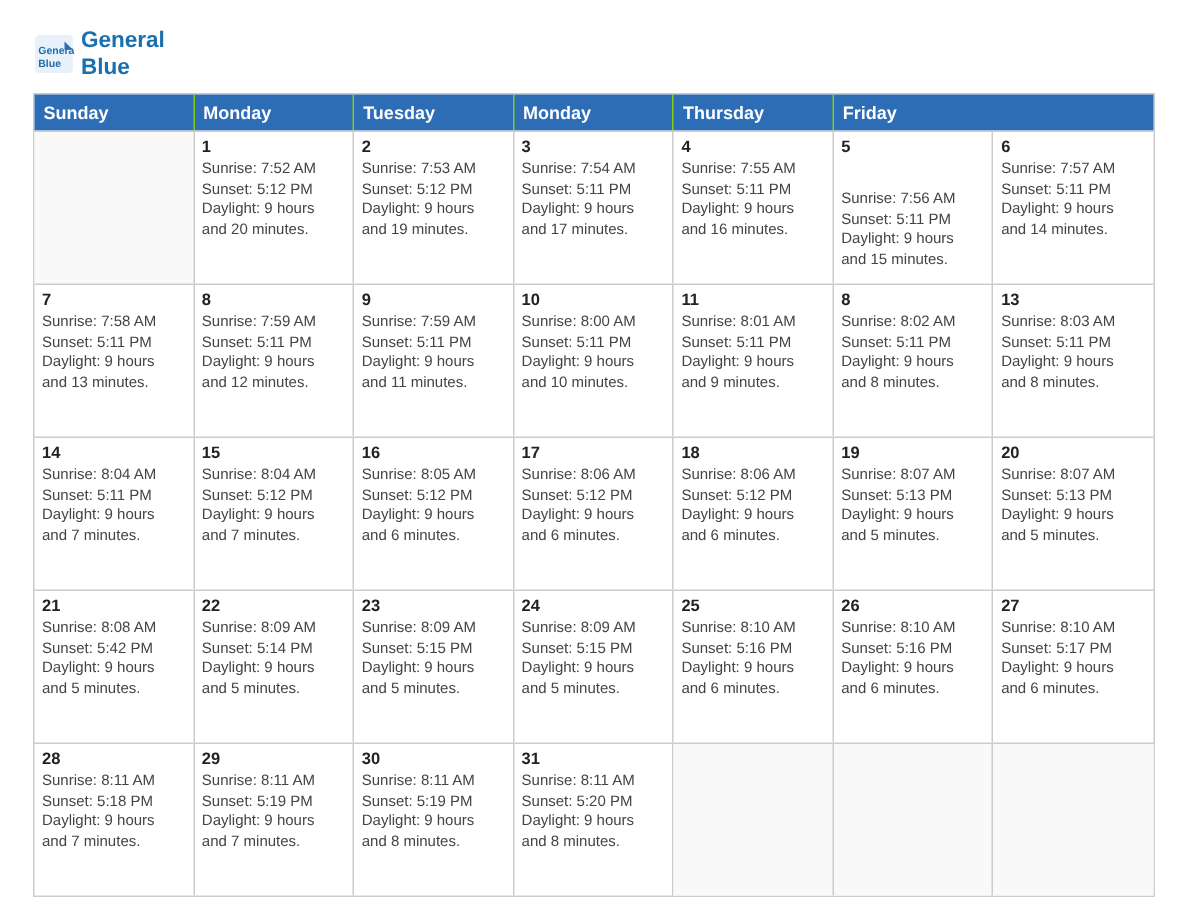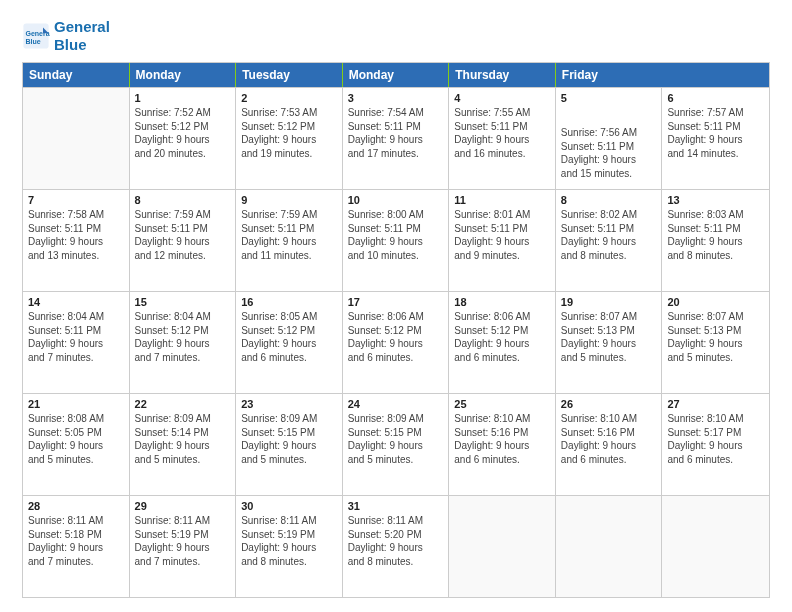--- a/index.html
+++ b/index.html
@@ -283,21 +283,21 @@
             <div class="day-info" style="white-space: pre-line;">Sunrise: 8:07 AM
 Sunset: 5:13 PM
 Daylight: 9 hours
 and 5 minutes.</div>
           </div>
         </div>
         <div class="cal-row">
           <div class="cal-cell">
             <div class="day-num">21</div>
             <div class="day-info" style="white-space: pre-line;">Sunrise: 8:08 AM
-Sunset: 5:05 PM
+Sunset: 5:42 PM
 Daylight: 9 hours
 and 5 minutes.</div>
           </div>
           <div class="cal-cell">
             <div class="day-num">22</div>
             <div class="day-info" style="white-space: pre-line;">Sunrise: 8:09 AM
 Sunset: 5:14 PM
 Daylight: 9 hours
 and 5 minutes.</div>
           </div>

